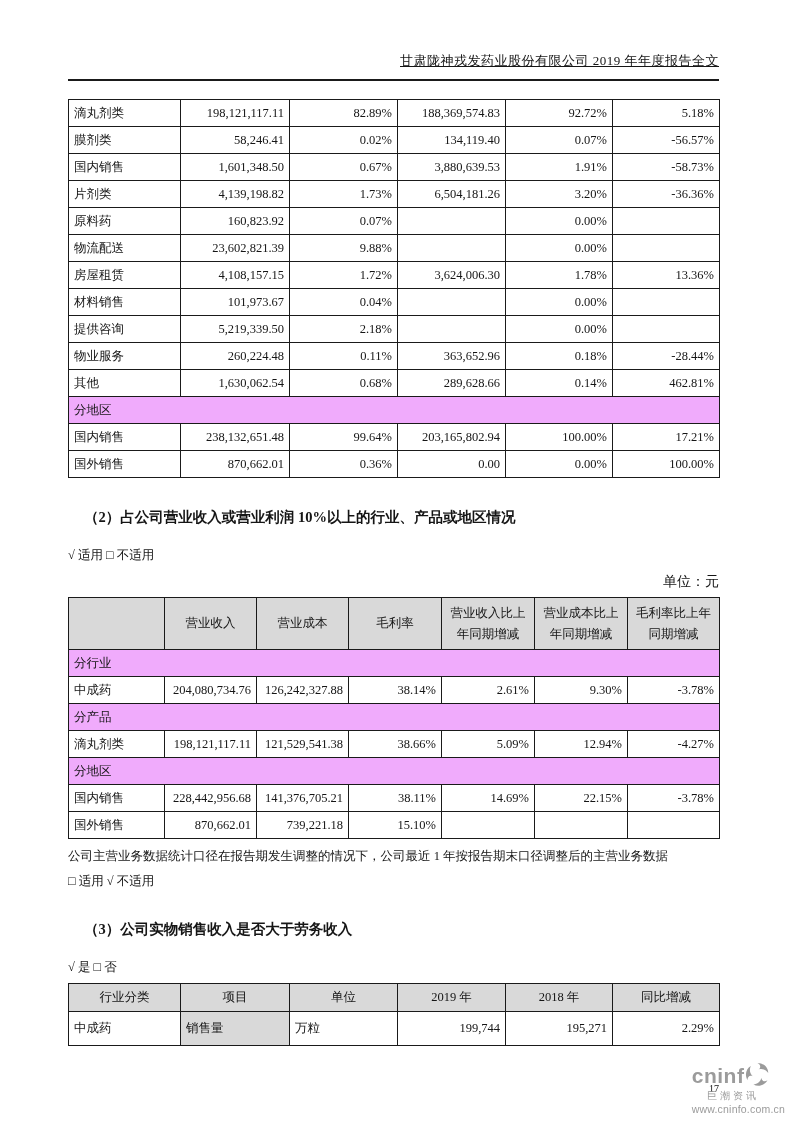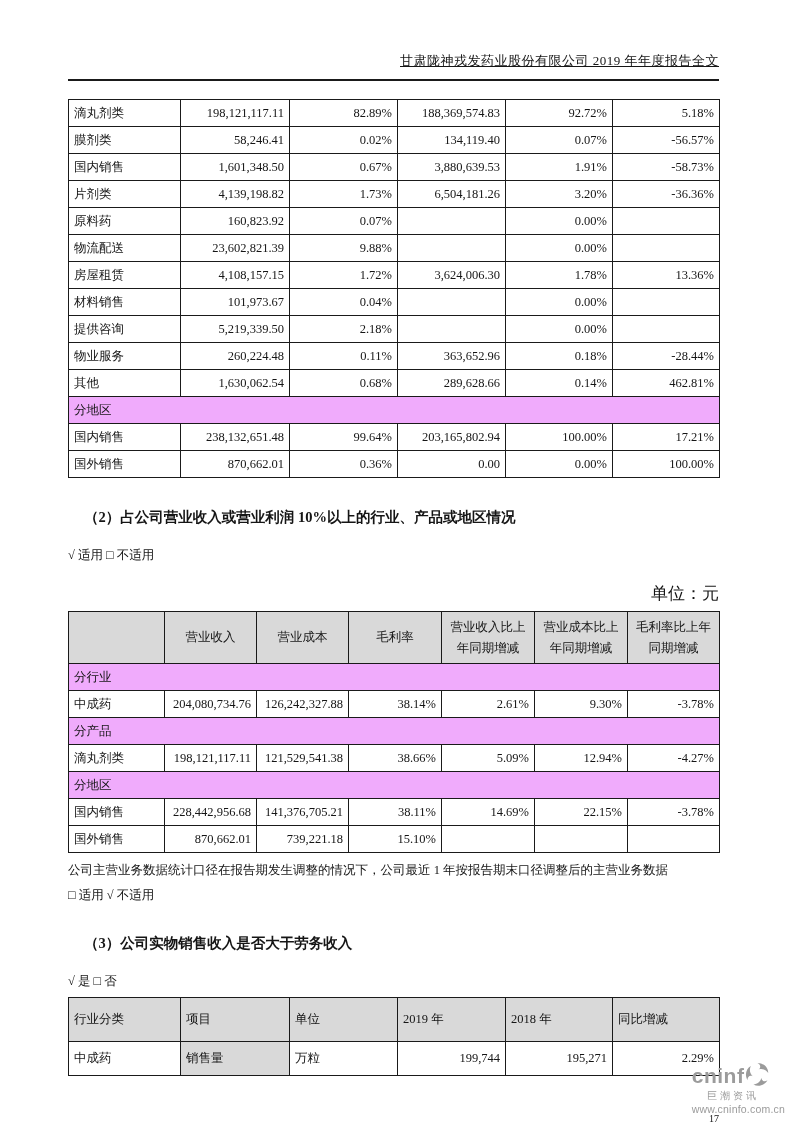--- a/index.html
+++ b/index.html
@@ -49,43 +49,44 @@
     font-size:14.5px;
     padding-left:16px;
     margin-top:30px;
   }
   .check {
     font-size:12.5px;
     margin-top:20px;
   }
   .unit-note {
     text-align:right;
-    font-size:17px;
-    margin-top:18px;
+    font-size:14px;
+    margin-top:9px;
   }
   .t2 { margin-top:6px; }
   .t2 td.th {
     background:#d9d9d9;
     text-align:center;
     height:52px;
     white-space:normal;
     line-height:1.65;
     vertical-align:middle;
     padding:2px 4px;
   }
   .footnote {
     font-size:12.5px;
     margin-top:9px;
     line-height:1.4;
   }
   .check-tight { margin-top:7px; }
   .t3 { margin-top:7px; }
   .t3 td.th {
     background:#d9d9d9;
-    height:44px;
+    text-align:center;
+    height:28px;
   }
   .t3 td { height:34px; vertical-align:middle; }
   .t3 .shaded { background:#d9d9d9; }
 
   .page-number {
     text-align:right;
     font-size:10px;
     margin-top:37px;
   }
 

